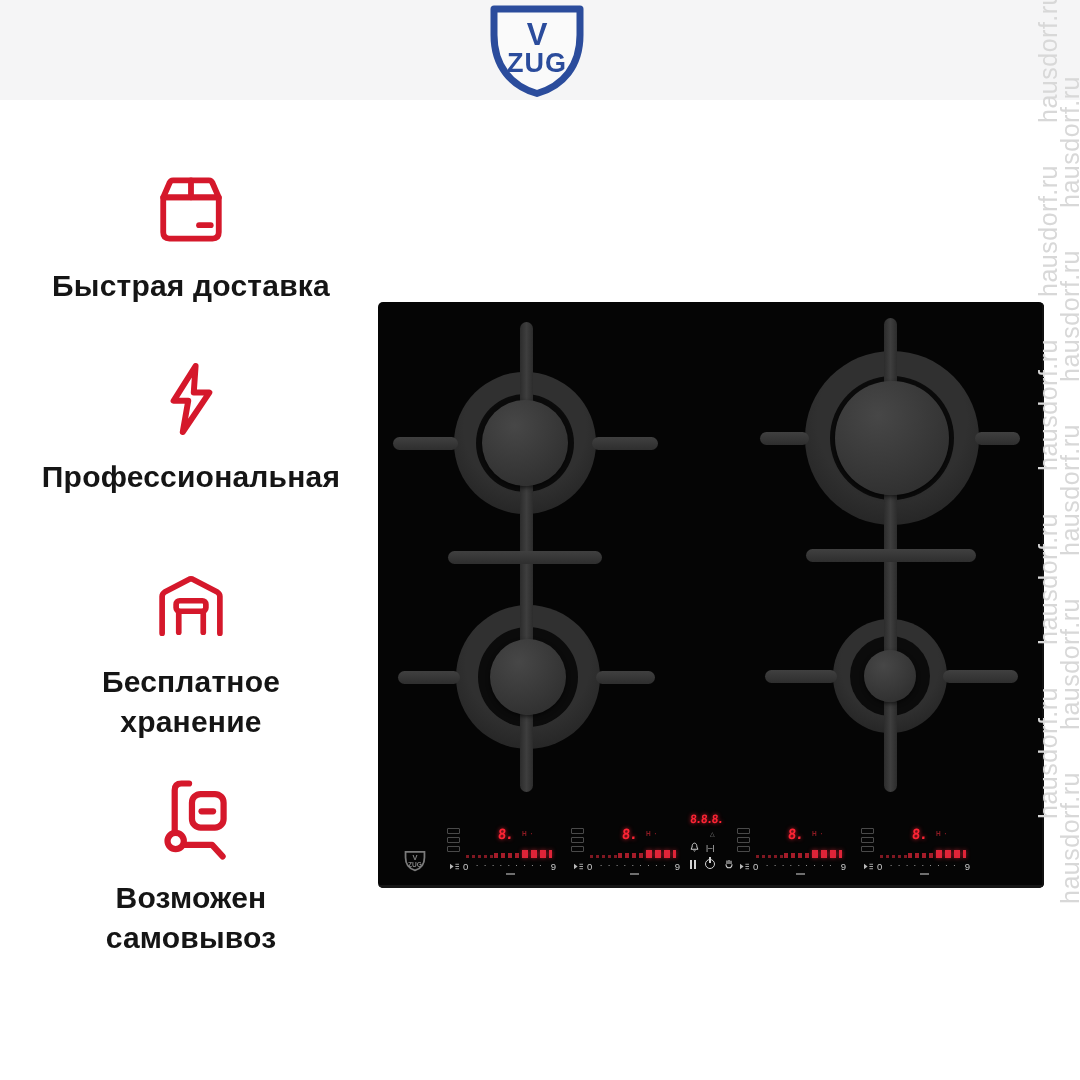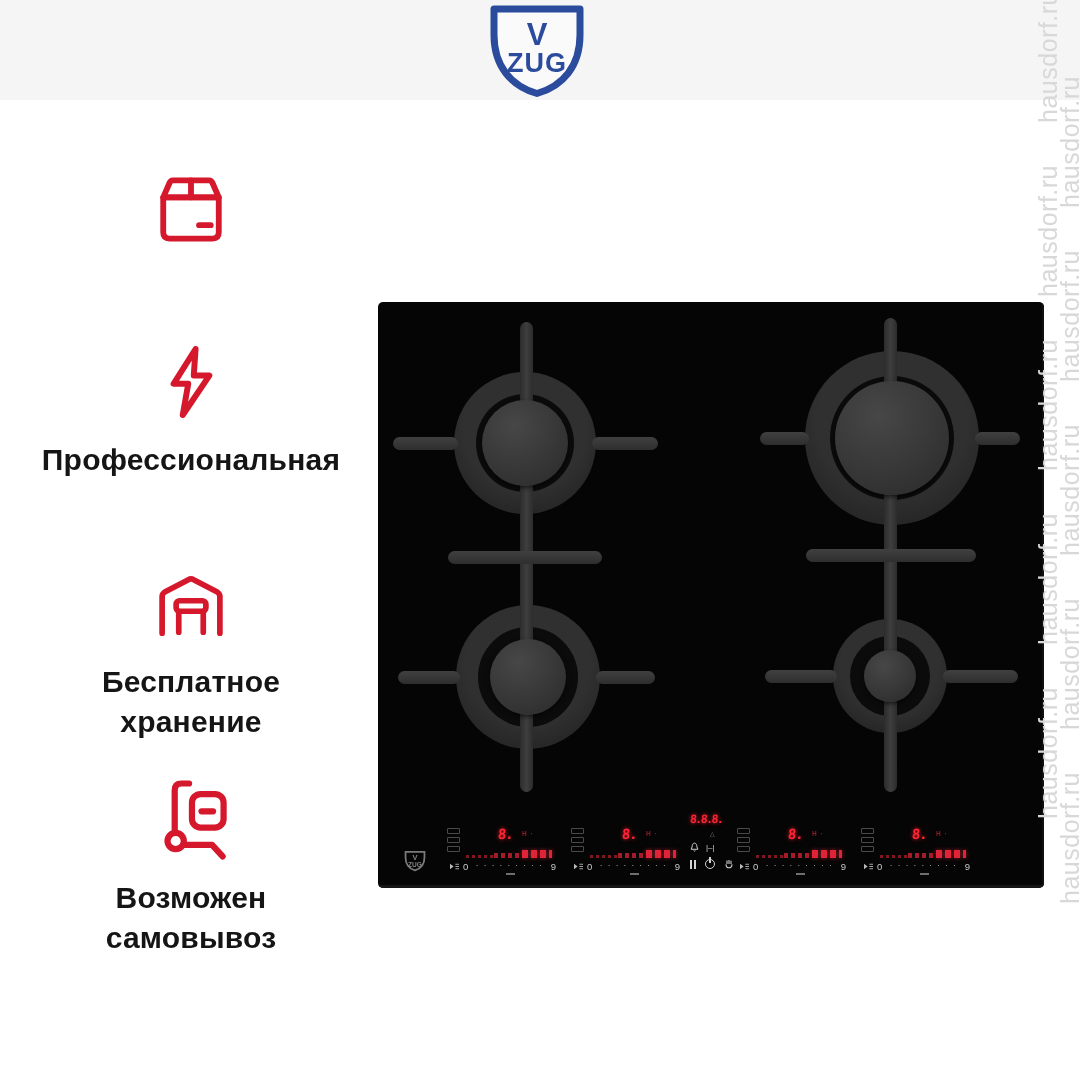--- a/index.html
+++ b/index.html
@@ -5,21 +5,21 @@
   html,body{margin:0;padding:0;background:#ffffff;}
   .page{position:relative;width:1080px;height:1080px;overflow:hidden;background:#ffffff;
         font-family:"Liberation Sans",sans-serif;}
   
   .header-band{position:absolute;left:0;top:0;width:1080px;height:100px;background:#f5f5f6;}
   .vzug-logo{position:absolute;left:487px;top:5px;}
   
   .feature{position:absolute;left:8px;width:366px;text-align:center;}
   .feature .ic{display:flex;justify-content:center;margin-bottom:14px;}
   .feature .lbl{font-size:30px;line-height:40px;font-weight:700;color:#151515;letter-spacing:.2px;}
-  .f1{top:166px}.f2{top:338px}.f3{top:564px}.f4{top:772px}
+  .f1{top:166px}.f2{top:355px}.f3{top:564px}.f4{top:772px}
   
   .wm-col{position:absolute;width:28px;display:flex;flex-direction:column;align-items:center;z-index:5;}
   .wm-col.c1{left:1034px;top:-30px;}
   .wm-col.c2{left:1056px;top:55px;}
   .wm{writing-mode:vertical-rl;transform:rotate(180deg);font-size:25px;color:#d8d8d8;
       margin:21px 0;letter-spacing:.5px;white-space:nowrap;}
   
   .hob{position:absolute;left:378px;top:302px;width:666px;height:586px;background:#050505;
        border-radius:5px;overflow:hidden;}
   .hob .edge-b{position:absolute;left:0;bottom:0;width:100%;height:3px;background:#161616;}
@@ -76,20 +76,21 @@
 
   <div class="feature f1">
     <div class="ic">
       <svg width="86" height="86" viewBox="0 0 96 96" fill="none" stroke="#d5182b" stroke-width="6.5" stroke-linecap="round" stroke-linejoin="round">
         <path d="M17,35 L24,19 Q25,16 28,16 H68 Q71,16 72,19 L79,35 Z"></path>
         <path d="M48,16 V35"></path>
         <path d="M17,35 H79 V74 Q79,81 72,81 H24 Q17,81 17,74 Z"></path>
         <path d="M57,66 H70"></path>
       </svg>
     </div>
+    <div class="lbl">Быстрая доставка</div>
   </div>
 
   <div class="feature f2">
     <div class="ic">
       <svg width="88" height="88" viewBox="0 0 96 96" fill="none" stroke="#d5182b" stroke-width="6.5" stroke-linecap="round" stroke-linejoin="round">
         <path d="M53,12 L29,50 H45 L39,84 L68,41 H51 Z"></path>
       </svg>
     </div>
     <div class="lbl">Профессиональная</div>
   </div>

